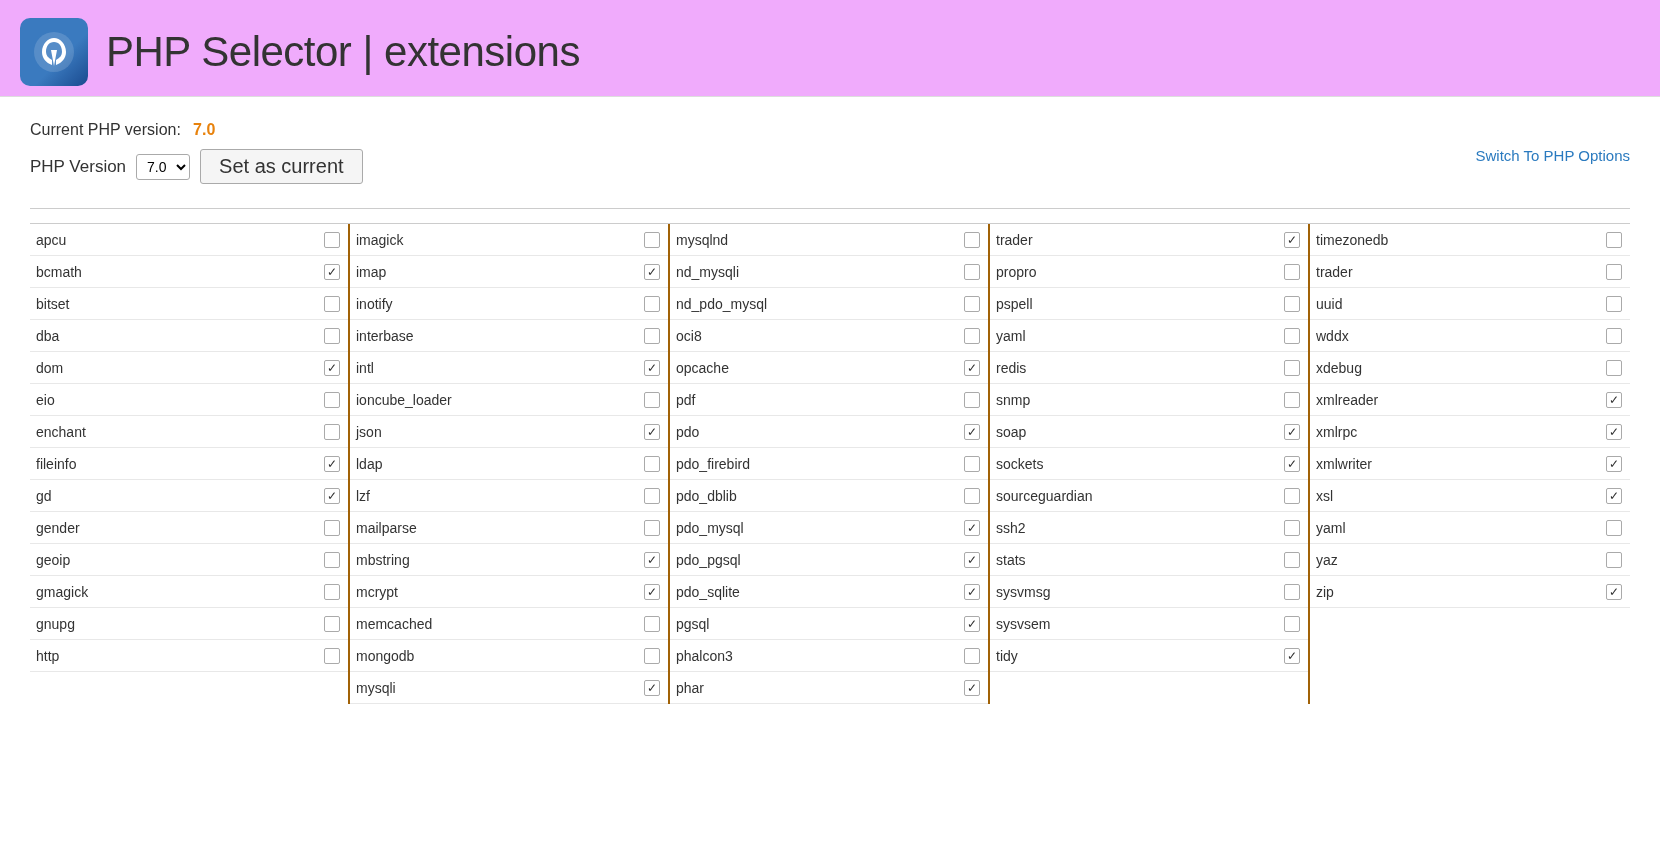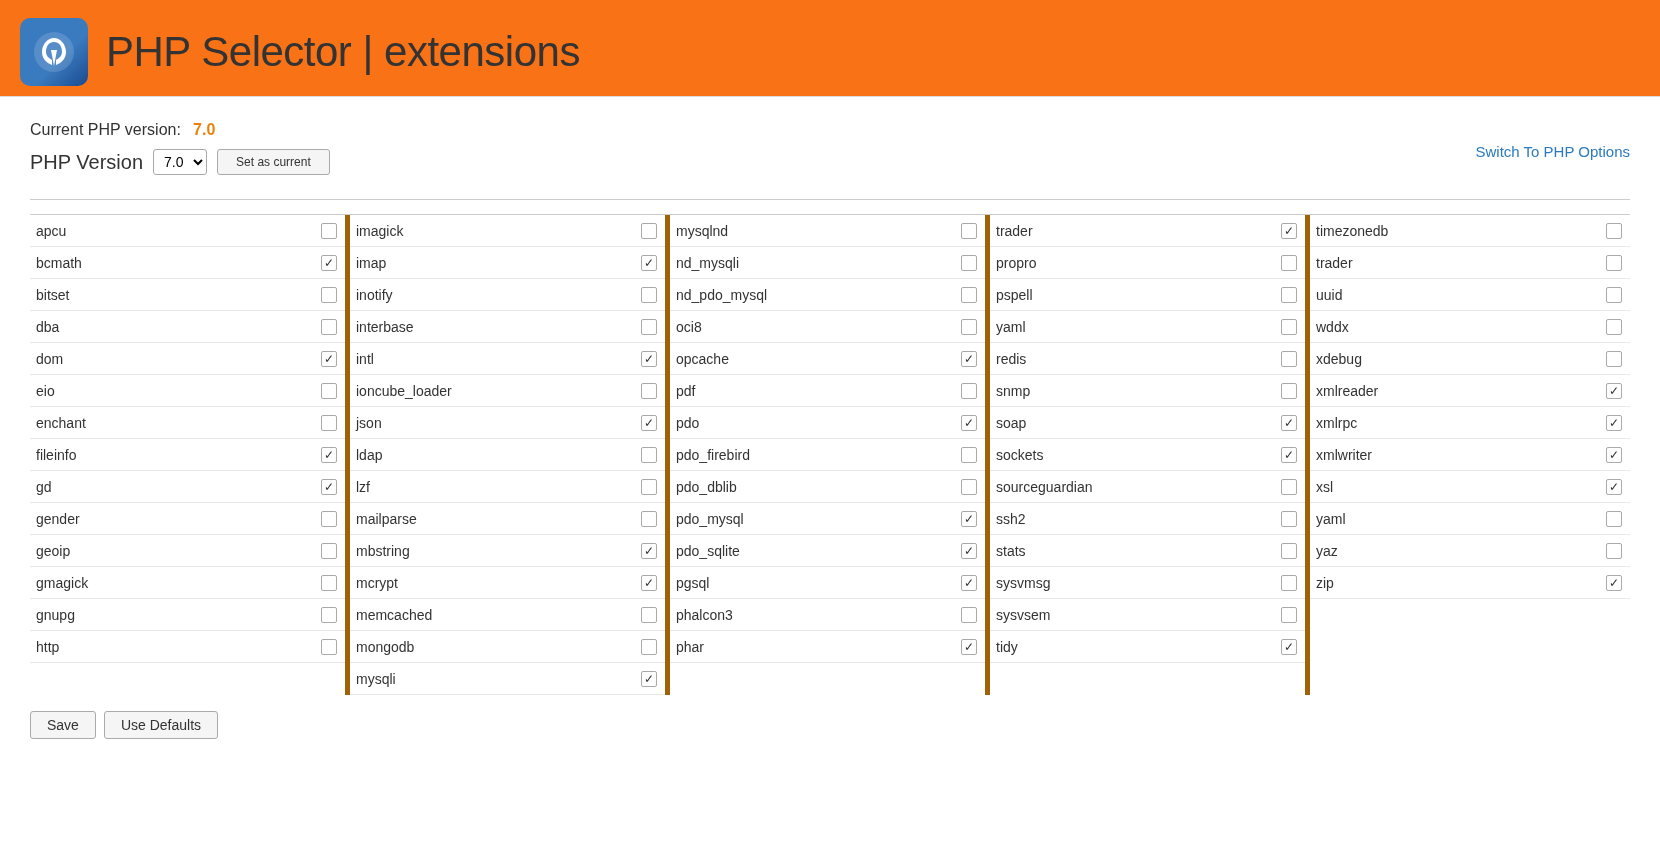--- a/index.html
+++ b/index.html
@@ -6,21 +6,21 @@
     body {
       font-family: Arial, sans-serif;
       background: #f4f4f4;
       color: #333;
       font-size: 15px;
     }
     .header {
       display: flex;
       align-items: center;
       padding: 18px 28px 10px 20px;
-      background: #f97316;
+      background: #f0abfc;
       border-bottom: 1px solid #ddd;
     }
     .logo {
       width: 68px;
       height: 68px;
       margin-right: 18px;
       background: linear-gradient(135deg, #3a7abf 60%, #1a4a8f 100%);
       border-radius: 10px;
       display: flex;
       align-items: center;
@@ -60,36 +60,36 @@
       margin-left: 8px;
     }
     .php-version-row {
       display: flex;
       align-items: center;
       gap: 10px;
       margin-top: 10px;
     }
     .php-version-label {
       color: #333;
-      font-size: 20px;
+      font-size: 17px;
     }
     .php-version-select {
       padding: 3px 6px;
       border: 1px solid #aaa;
       border-radius: 3px;
       font-size: 14px;
       background: #fff;
       cursor: pointer;
     }
     .set-current-btn {
       padding: 5px 18px;
       border: 1px solid #aaa;
       border-radius: 3px;
       background: #f5f5f5;
-      font-size: 12px;
+      font-size: 20px;
       cursor: pointer;
       color: #333;
     }
     .switch-link {
       color: #2a7abf;
       font-size: 15px;
       text-decoration: none;
       cursor: pointer;
     }
     .separator {
@@ -97,21 +97,21 @@
       border-top: 1px solid #ccc;
       margin: 18px 0 14px 0;
     }
     .extensions-table {
       display: grid;
       grid-template-columns: repeat(5, 1fr);
       gap: 0;
       border-top: 1px solid #ccc;
     }
     .ext-col {
-      border-right: 5px solid #a16207;
+      border-right: 2px solid #a16207;
       padding: 0;
     }
     .ext-col:last-child {
       border-right: none;
     }
     .ext-row {
       display: flex;
       align-items: center;
       justify-content: space-between;
       padding: 4px 8px 4px 6px;
@@ -356,20 +356,24 @@
         </div>
         <div class="ext-row">
           <span class="ext-name">pdo_dblib</span>
           <div class="ext-check"></div>
         </div>
         <div class="ext-row">
           <span class="ext-name">pdo_mysql</span>
           <div class="ext-check checked"></div>
         </div>
         <div class="ext-row">
+          <span class="ext-name">pdo_pgsql</span>
+          <div class="ext-check checked"></div>
+        </div>
+        <div class="ext-row">
           <span class="ext-name">pdo_sqlite</span>
           <div class="ext-check checked"></div>
         </div>
         <div class="ext-row">
           <span class="ext-name">pgsql</span>
           <div class="ext-check checked"></div>
         </div>
         <div class="ext-row">
           <span class="ext-name">phalcon3</span>
           <div class="ext-check"></div>
@@ -482,17 +486,13 @@
           <span class="ext-name">yaz</span>
           <div class="ext-check"></div>
         </div>
         <div class="ext-row">
           <span class="ext-name">zip</span>
           <div class="ext-check checked"></div>
         </div>
       </div>
     </div>
 
-  <div class="bottom-buttons">
-    <button class="save-btn">Save</button>
-    <button class="defaults-btn">Use Defaults</button>
-  </div>
 </div>
 
 </body></html>

